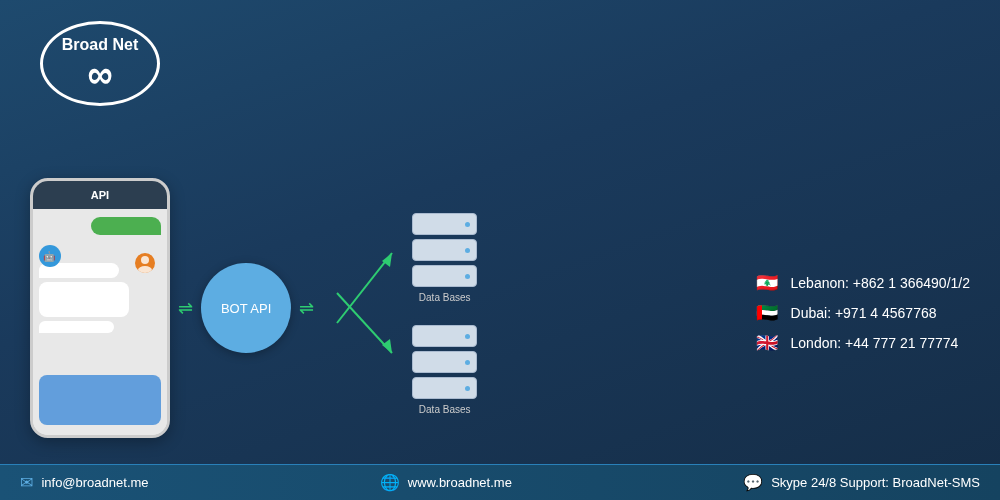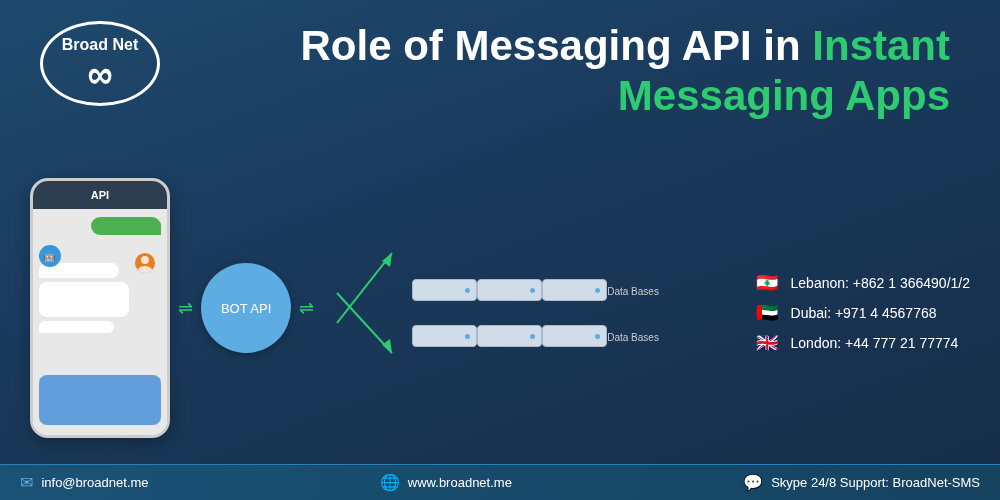--- a/index.html
+++ b/index.html
@@ -246,21 +246,21 @@
     .databases-area {
       display: flex;
       flex-direction: column;
       align-items: flex-start;
       gap: 20px;
       margin-top: -10px;
     }
 
     .db-stack {
       display: flex;
-      flex-direction: row;
+      flex-direction: column;
       align-items: center;
     }
 
     .db-unit {
       width: 65px;
       height: 22px;
       background: #d0dce8;
       border-radius: 4px;
       border: 1.5px solid #aabbd0;
       margin: 2px 0;
@@ -346,26 +346,20 @@
 
   <div class="header">
 
     <div class="logo-area">
       <div class="logo-circle">
         <span style="font-size:16px;color:#fff;font-weight:bold;position:absolute;top:12px;left:50%;transform:translateX(-50%);white-space:nowrap;">Broad Net</span>
         <span style="font-size:34px;color:#fff;position:absolute;bottom:8px;left:50%;transform:translateX(-50%);">∞</span>
       </div>
     </div>
 
-    <div class="title-area">
-      <h1>
-        <span>Role of Messaging API in </span><span class="green">Instant</span><br>
-        <span class="green">Messaging Apps</span>
-      </h1>
-    </div>
   </div>
 
   <div class="main-content">
 
     <div class="phone">
       <div class="phone-topbar">
         <span class="phone-topbar-text">API</span>
       </div>
       <div class="phone-body">
         <div style="position:relative;">

